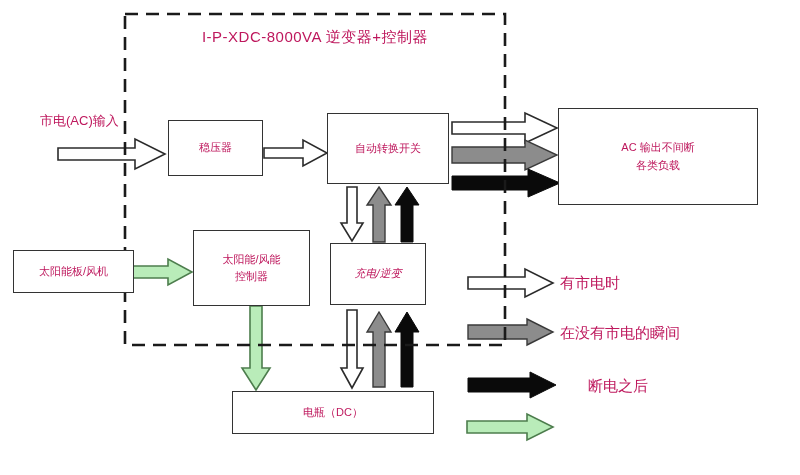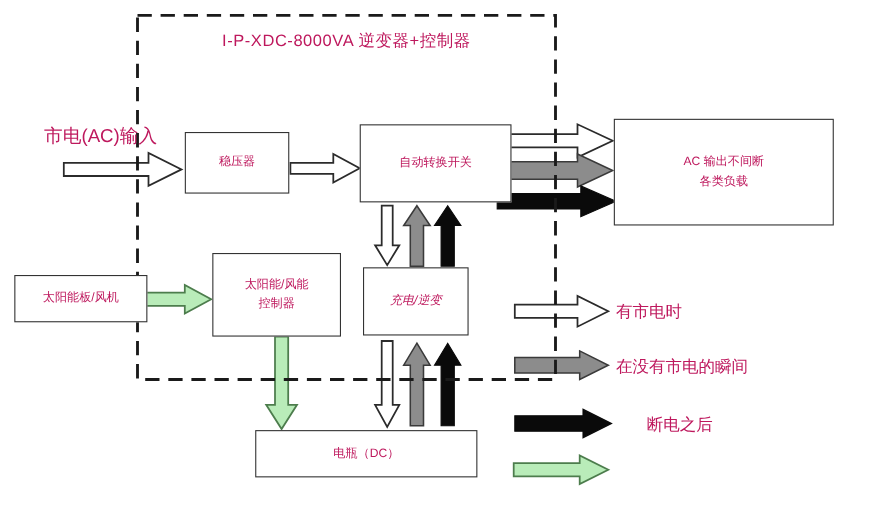--- a/index.html
+++ b/index.html
@@ -5,21 +5,21 @@
   html,body{margin:0;padding:0;background:#ffffff;}
   #stage{
     position:relative;width:800px;height:475px;background:#ffffff;overflow:hidden;
     font-family:"Liberation Sans", sans-serif;color:#be185d;
   }
   .box{
     position:absolute;background:#ffffff;border:1.5px solid #333;
     display:flex;flex-direction:column;align-items:center;justify-content:center;
     text-align:center;font-size:11px;line-height:1.55;z-index:3;box-sizing:border-box;
   }
-  .lbl{position:absolute;font-size:17px;z-index:3;white-space:nowrap;}
+  .lbl{position:absolute;font-size:13px;z-index:3;white-space:nowrap;}
   .title{
     position:absolute;left:125px;top:28px;width:380px;text-align:center;
     font-size:15px;z-index:3;letter-spacing:.5px;
   }
   .legend-label{position:absolute;left:560px;font-size:15px;z-index:3;white-space:nowrap;}
   svg{position:absolute;left:0;top:0;z-index:2;pointer-events:none;}
   .arrow-white{fill:var(--c-white,#fff);stroke:#2b2b2b;stroke-width:1.6;}
   .arrow-gray{fill:var(--c-gray,#8c8c8c);stroke:#3a3a3a;stroke-width:1.4;}
   .arrow-black{fill:var(--c-black,#0a0a0a);stroke:#0a0a0a;stroke-width:1;}
   .arrow-green{fill:var(--c-green,#b9ecb9);stroke:#4d7d4d;stroke-width:1.6;}
@@ -61,21 +61,21 @@
   </svg>
 
   <div class="title">I-P-XDC-8000VA 逆变器+控制器</div>
 
   <div class="lbl" style="left:40px;top:112px;">市电(AC)输入</div>
 
   <div class="box" style="left:168px;top:120px;width:95px;height:56px;">
     <span>稳压器</span>
   </div>
 
-  <div class="box" style="left:327px;top:113px;width:138px;height:71px;">
+  <div class="box" style="left:327px;top:113px;width:122px;height:71px;">
     <span>自动转换开关</span>
   </div>
 
   <div class="box" style="left:558px;top:108px;width:200px;height:97px;">
     <span>AC 输出不间断</span>
     <span>各类负载</span>
   </div>
 
   <div class="box" style="left:13px;top:250px;width:121px;height:43px;">
     <span>太阳能板/风机</span>

